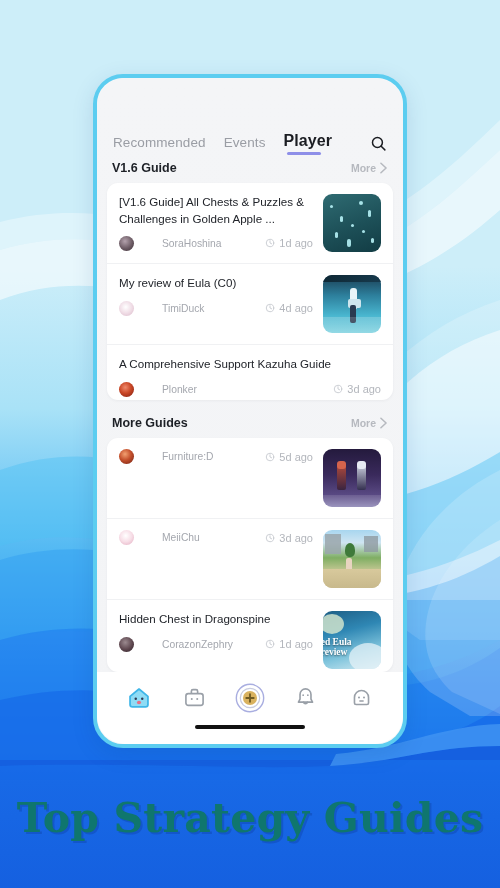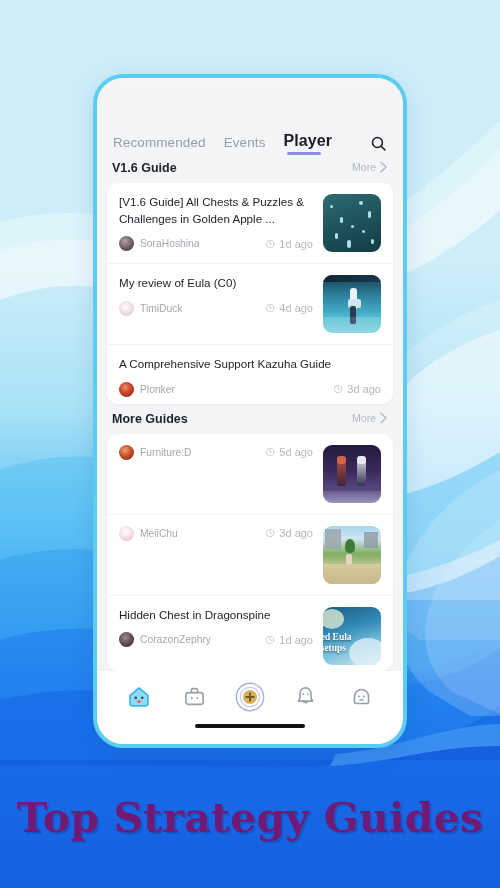--- a/index.html
+++ b/index.html
@@ -63,26 +63,26 @@
     content:""; position: absolute; left: 8%; right: 22%;
     bottom: 0px; height: 3px; border-radius: 2px; background: #8e8fe8;
   }
   .search-btn {
     margin-left: auto; padding-bottom: 3px; cursor: pointer;
     display: flex; align-items: center;
   }
 
   
   .section-head {
-    display:flex; align-items:flex-start;
+    display:flex; align-items:center;
     padding: 6px 15px 8px 15px;
   }
   .section-title { font-size: 12.5px; font-weight: bold; color: #1d2026; }
   .more-wrap { margin-left:auto; display:flex; align-items:center; gap:3px; cursor:pointer; }
-  .more-label { font-size: 10.5px; color: #b6b9bf; }
+  .more-label { font-size: 10.5px; color: #b6b9bf; font-weight: bold; }
   .chev { color: #b6b9bf; display:flex; }
 
   
   .card {
     margin: 0 10px;
     background: #ffffff;
     border-radius: 11px;
     box-shadow: 0 1px 3px rgba(30,40,60,.05);
     overflow: hidden;
   }
@@ -91,21 +91,21 @@
     padding: 11px 12px;
     gap: 10px;
     cursor: pointer;
   }
   .row + .row { border-top: 1px solid #f0f1f3; }
   .row-main { flex: 1 1 auto; min-width: 0; }
   .row-title {
     font-size: 11.6px; color: #22252b; line-height: 1.42;
     margin-bottom: 9px;
   }
-  .row-meta { display: flex; align-items: center; }
+  .row-meta { display: flex; align-items: center; gap: 22px; }
   .avatar {
     width: 15px; height: 15px; border-radius: 50%;
     flex: 0 0 auto; margin-right: 6px;
     background: #cfd2d8; overflow: hidden; position: relative;
   }
   .author { font-size: 10.3px; color: #a4a7ae; white-space: nowrap; overflow: hidden; text-overflow: ellipsis; }
   .time-wrap { margin-left: auto; display: flex; align-items: center; gap: 4px; padding-left: 8px; }
   .time { font-size: 11px; color: #b3b6bc; white-space: nowrap; }
   .clock { width: 10px; height: 10px; display:block; }
   .thumb {
@@ -136,21 +136,21 @@
 
   
   .banner {
     position: absolute; left: 0; right: 0; bottom: 0; height: 140px;
     display: flex; align-items: center; justify-content: center;
   }
   .banner-text {
     font-family: "DejaVu Serif", serif;
     font-weight: bold;
     font-size: 41px;
-    color: #701a75;
+    color: #0f766e;
     letter-spacing: .2px;
     text-shadow: 2px 2px 0 rgba(10,50,140,.28);
     white-space: nowrap;
   }
 </style>
 </head>
 <body>
 
 <div class="bg">
   <svg viewBox="0 0 500 888" preserveAspectRatio="none">
@@ -271,21 +271,21 @@
                   <polyline points="12,6.5 12,12 16,14"></polyline>
               </svg>
               <span class="time">3d ago</span>
             </span>
           </div>
         </div>
       </div>
 
     </div>
 
-    <div class="section-head" style="padding-top:8px">
+    <div class="section-head" style="padding-top:16px">
       <div class="section-title">More Guides</div>
       <div class="more-wrap">
         <span class="more-label">More</span>
         <span class="chev">
           <svg width="9" height="12" viewBox="0 0 10 14" fill="none" stroke="#b6b9bf" stroke-width="1.8" stroke-linecap="round" stroke-linejoin="round">
               <polyline points="2,1.5 8,7 2,12.5"></polyline>
             </svg>
         </span>
       </div>
     </div>
@@ -357,21 +357,21 @@
             </span>
           </div>
         </div>
         <div class="thumb" style="background:linear-gradient(165deg,#1e5f86 0%,#2f87b4 35%,#7fc4dc 70%,#cfe9f2 100%)">
           <span style="position:absolute;inset:0;overflow:hidden">
             <span style="position:absolute;left:-6%;top:4%;width:24px;height:20px;background:#cfe3cd;border-radius:50%;opacity:.85"></span>
             <span style="position:absolute;right:-10%;bottom:-6%;width:38px;height:30px;background:#e6f2f7;border-radius:50%;opacity:.75"></span>
             <span style="position:absolute;left:-4%;top:44%;font-size:9.5px;font-weight:bold;color:#ffffff;
                          font-family:'Liberation Serif',serif;text-shadow:0 1px 2px rgba(0,0,0,.5);white-space:nowrap">ed Eula</span>
             <span style="position:absolute;left:-4%;top:62%;font-size:9.5px;font-weight:bold;color:#ffffff;
-                         font-family:'Liberation Serif',serif;text-shadow:0 1px 2px rgba(0,0,0,.5);white-space:nowrap">setups</span>
+                         font-family:'Liberation Serif',serif;text-shadow:0 1px 2px rgba(0,0,0,.5);white-space:nowrap">review</span>
           </span>
         </div>
       </div>
 
     </div>
 
     <div class="spacer"></div>
 
     <div class="navbar">
 

